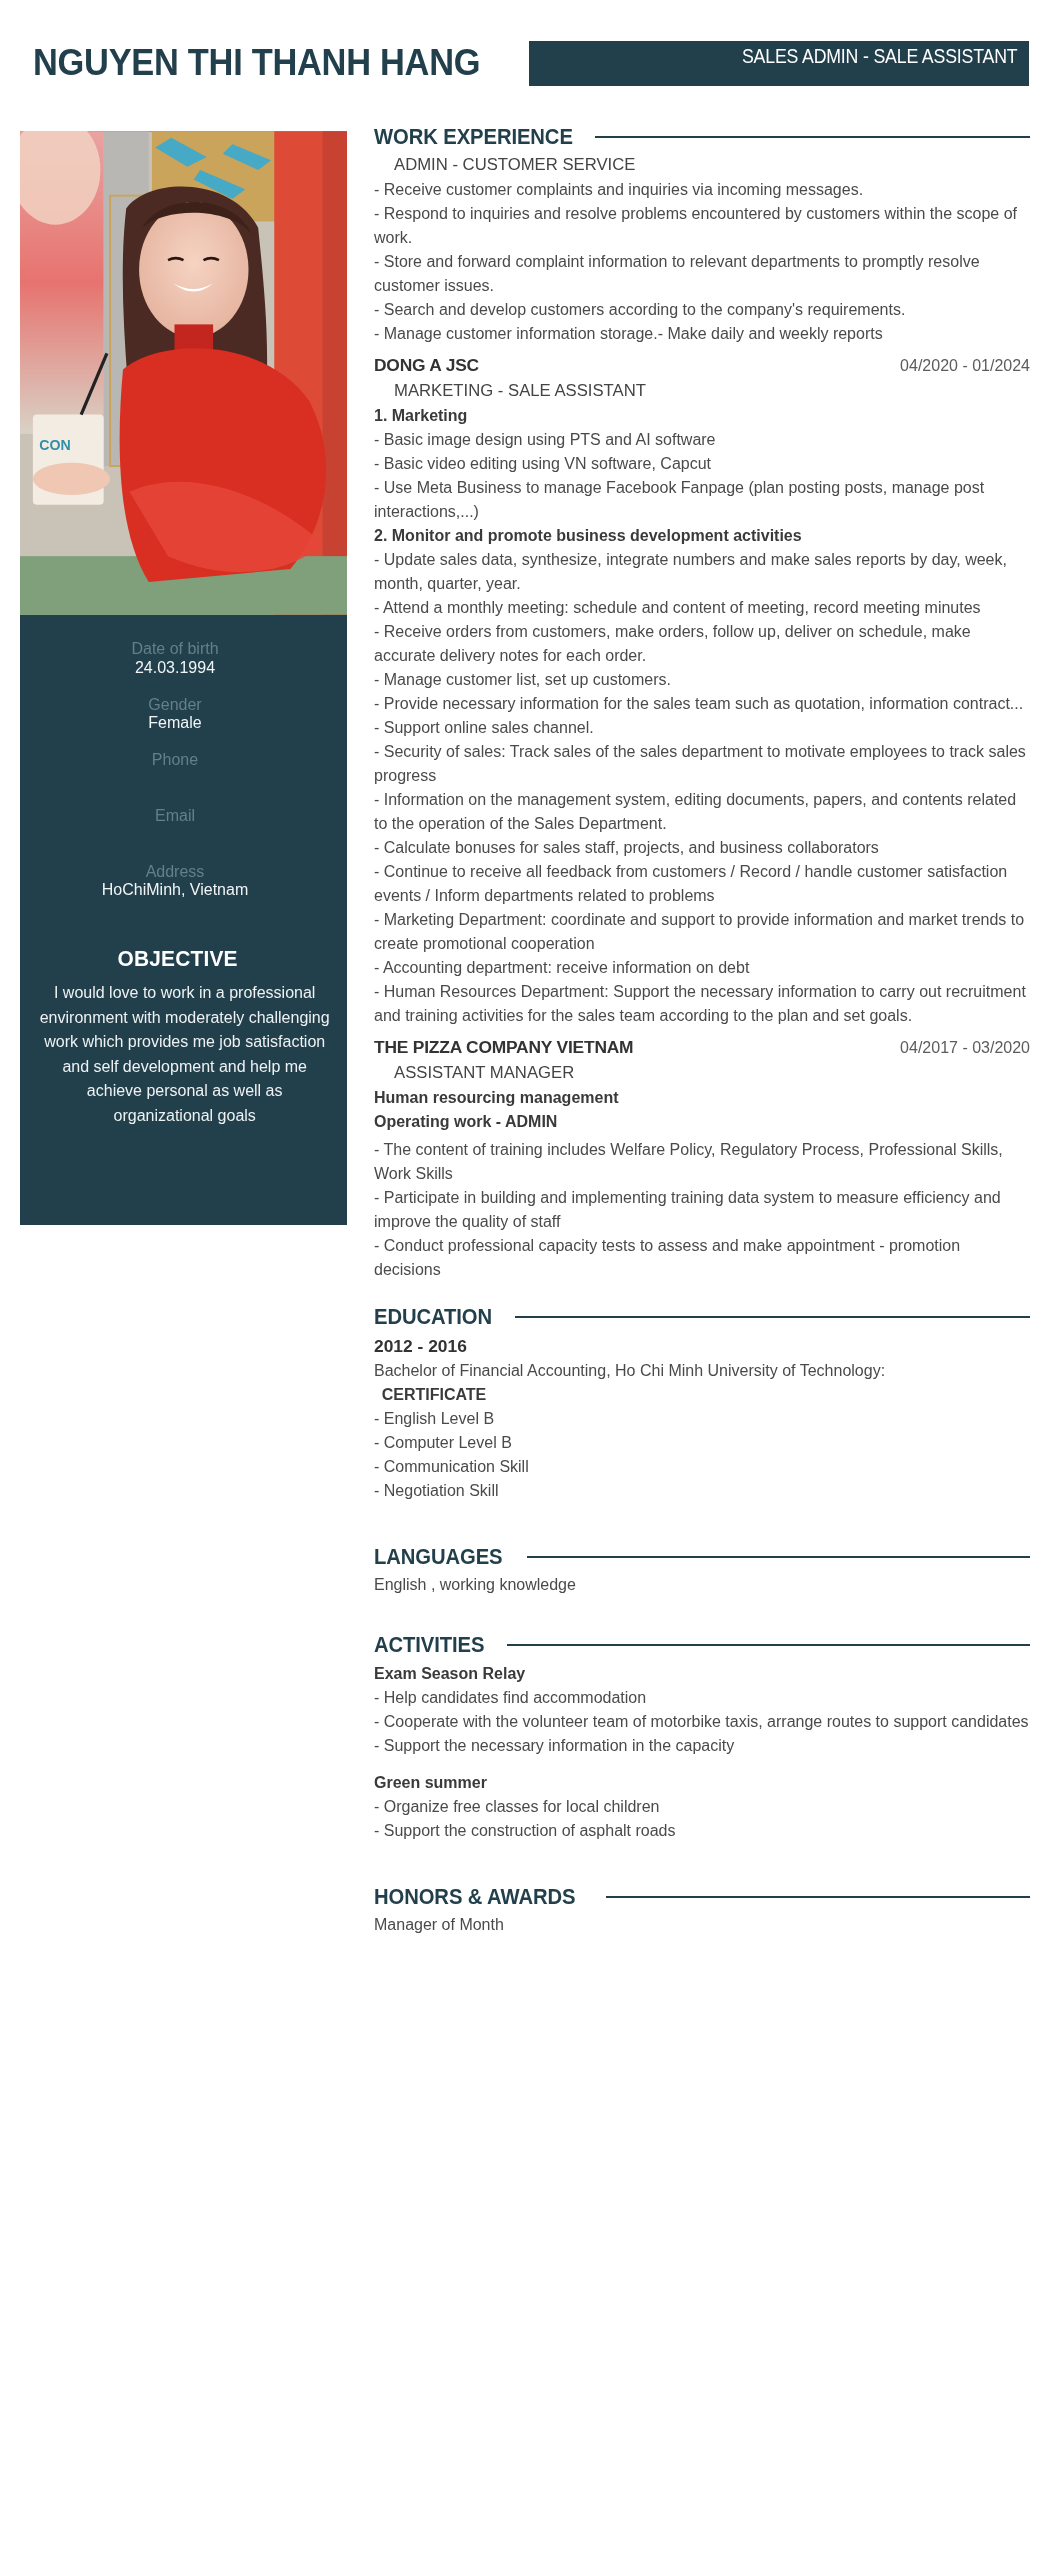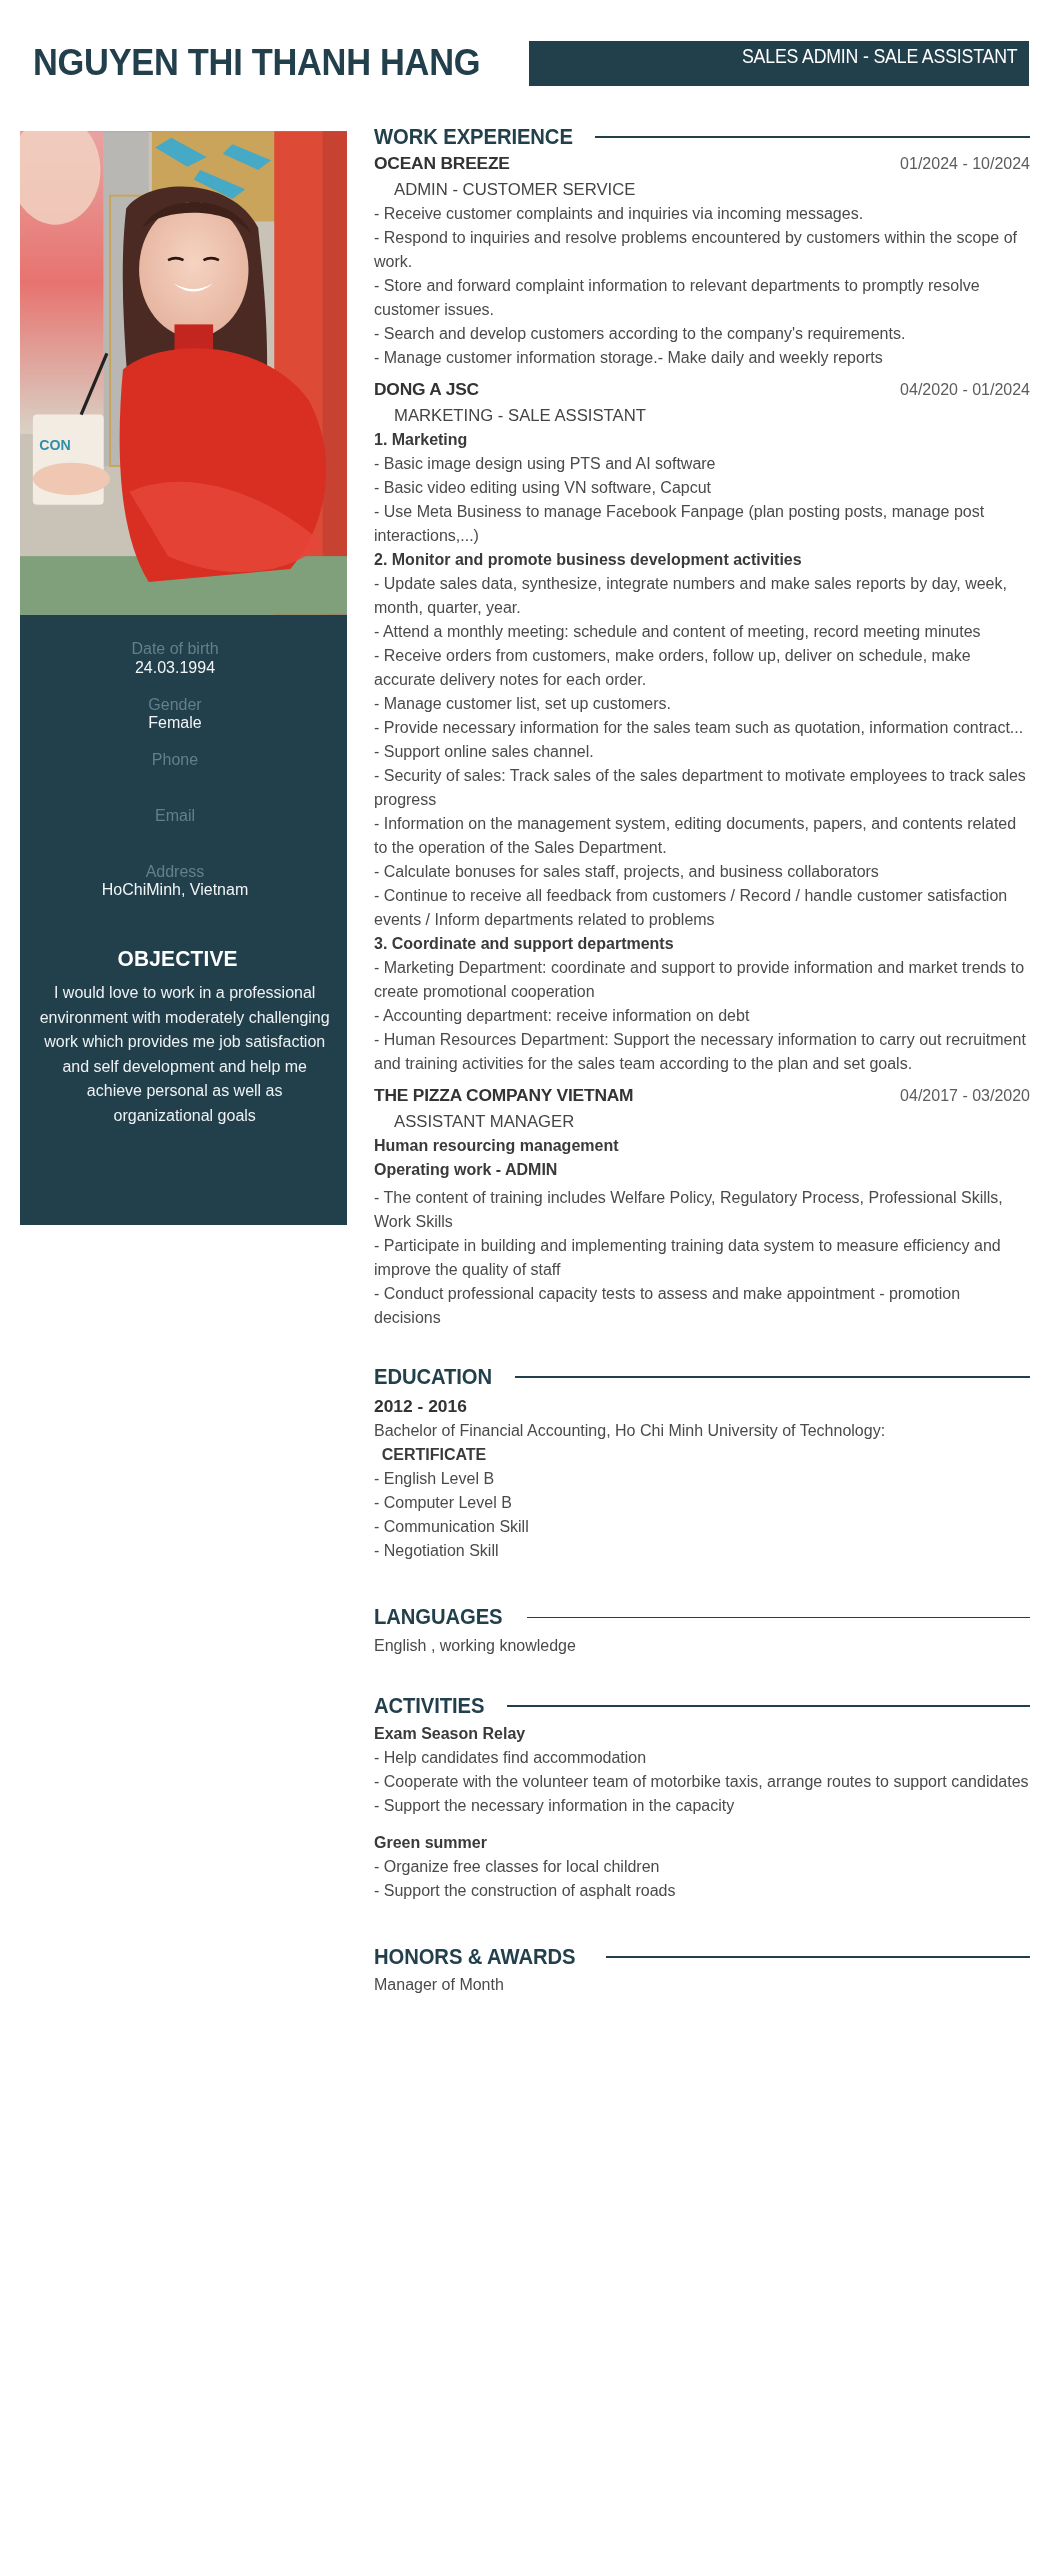--- a/index.html
+++ b/index.html
@@ -40,21 +40,21 @@
   .sec-head.we .rule { margin-left: 5.2px; }
 
   .job { margin-bottom: 9px; }
   .job-head { display: flex; justify-content: space-between; align-items: baseline; height: 24.5px; }
   .company { font-size: 17.4px; font-weight: bold; color: #333333; letter-spacing: -0.2px; }
   .dates { font-size: 16px; color: #5c5c5c; }
   .role { font-size: 16.7px; color: #444; line-height: 24.5px; margin-left: 20px; }
   .line { font-size: 16px; color: #4a4a4a; line-height: 24px; }
   .line.bold { font-weight: bold; color: #3a3a3a; }
 
-  .section { margin-top: 32px; }
+  .section { margin-top: 20px; }
   .edu-year { font-size: 17.4px; font-weight: bold; color: #333; line-height: 26px; }
 </style>
 </head>
 <body>
 
 <div class="name">NGUYEN THI THANH HANG</div>
 <div class="title-box">
   <span>SALES ADMIN - SALE ASSISTANT</span>
 </div>
 
@@ -116,24 +116,20 @@
   </div>
 </div>
 
 <div class="main">
   <div class="sec-head we">
     <h2>WORK EXPERIENCE</h2>
     <div class="rule"></div>
   </div>
 
   <div class="job">
-    <div class="job-head">
-      <span class="company">OCEAN BREEZE</span>
-      <span class="dates">01/2024 - 10/2024</span>
-    </div>
     <div class="role">ADMIN - CUSTOMER SERVICE</div>
     <div class="line">- Receive customer complaints and inquiries via incoming messages.</div>
     <div class="line">- Respond to inquiries and resolve problems encountered by customers within the scope of work.</div>
     <div class="line">- Store and forward complaint information to relevant departments to promptly resolve customer issues.</div>
     <div class="line">- Search and develop customers according to the company's requirements.</div>
     <div class="line">- Manage customer information storage.- Make daily and weekly reports</div>
   </div>
 
   <div class="job">
     <div class="job-head">
@@ -149,21 +145,20 @@
     <div class="line">- Update sales data, synthesize, integrate numbers and make sales reports by day, week, month, quarter, year.</div>
     <div class="line"> - Attend a monthly meeting: schedule and content of meeting, record meeting minutes</div>
     <div class="line"> - Receive orders from customers, make orders, follow up, deliver on schedule, make accurate delivery notes for each order.</div>
     <div class="line"> - Manage customer list, set up customers.</div>
     <div class="line"> - Provide necessary information for the sales team such as quotation, information contract...</div>
     <div class="line"> - Support online sales channel.</div>
     <div class="line"> - Security of sales: Track sales of the sales department to motivate employees to track sales progress</div>
     <div class="line"> - Information on the management system, editing documents, papers, and contents related to the operation of the Sales Department.</div>
     <div class="line"> - Calculate bonuses for sales staff, projects, and business collaborators</div>
     <div class="line"> - Continue to receive all feedback from customers / Record / handle customer satisfaction events / Inform departments related to problems</div>
-    <div class="line bold"> 3. Coordinate and support departments</div>
     <div class="line"> - Marketing Department: coordinate and support to provide information and market trends to create promotional cooperation</div>
     <div class="line"> - Accounting department: receive information on debt</div>
     <div class="line"> - Human Resources Department: Support the necessary information to carry out recruitment and training activities for the sales team according to the plan and set goals.</div>
   </div>
 
   <div class="job">
     <div class="job-head">
       <span class="company">THE PIZZA COMPANY VIETNAM</span>
       <span class="dates">04/2017 - 03/2020</span>
     </div>

